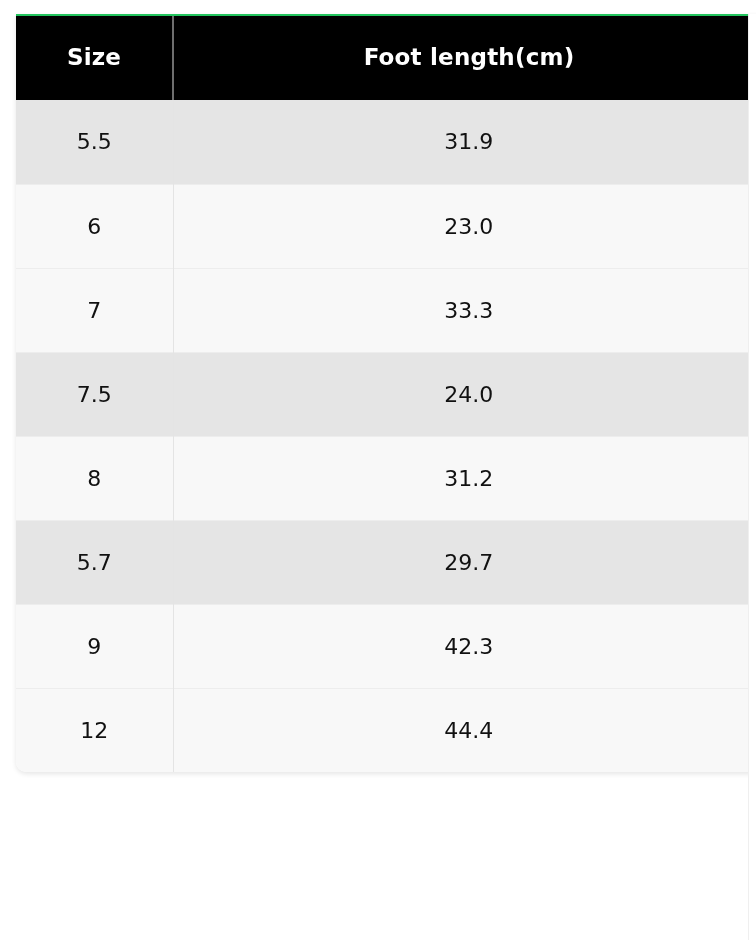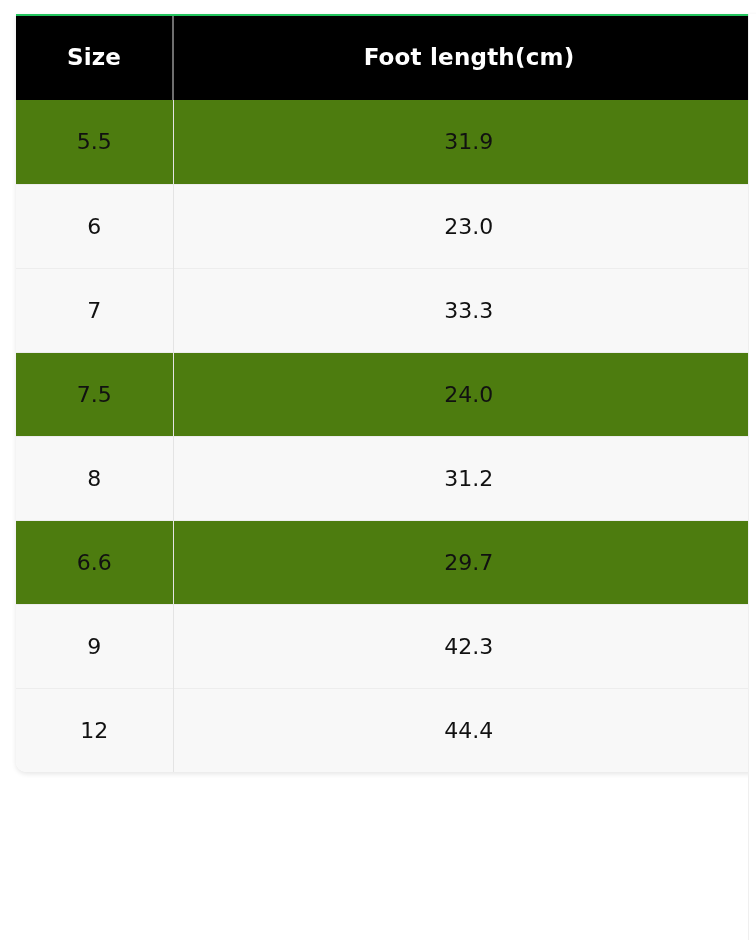--- a/index.html
+++ b/index.html
@@ -81,21 +81,21 @@
   }
 
   tbody tr:first-child td {
     border-top: none;
   }
 
   tbody td.td-size {
     border-right: 1px solid #e4e4e4;
   }
 
-  tbody tr.row-odd  td { background: #4d7c0f; margin-left: 32px; }
+  tbody tr.row-odd  td { background: #e5e5e5; margin-left: 32px; }
   tbody tr.row-even td { background: #f8f8f8; }
 
   
   .right-rail {
     position: absolute;
     left: 748px;
     top: 14px;
     width: 8px;
     bottom: 4px;
     background: #ffffff;
@@ -135,21 +135,21 @@
         </tr>
         <tr class="row-odd">
           <td class="td-size">7.5</td>
           <td class="td-length">24.0</td>
         </tr>
         <tr class="row-even">
           <td class="td-size">8</td>
           <td class="td-length">31.2</td>
         </tr>
         <tr class="row-odd">
-          <td class="td-size">6.6</td>
+          <td class="td-size">5.7</td>
           <td class="td-length">29.7</td>
         </tr>
         <tr class="row-even">
           <td class="td-size">9</td>
           <td class="td-length">42.3</td>
         </tr>
         <tr class="row-even">
           <td class="td-size">12</td>
           <td class="td-length">44.4</td>
         </tr>

